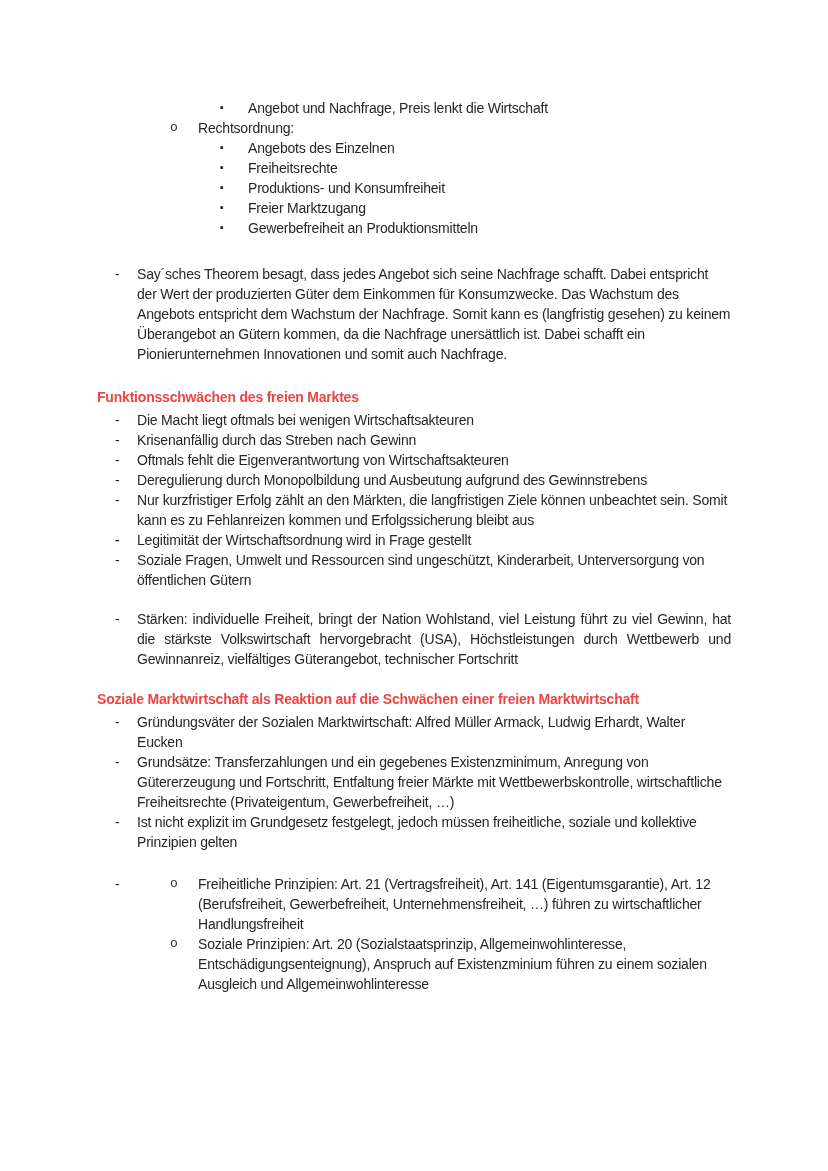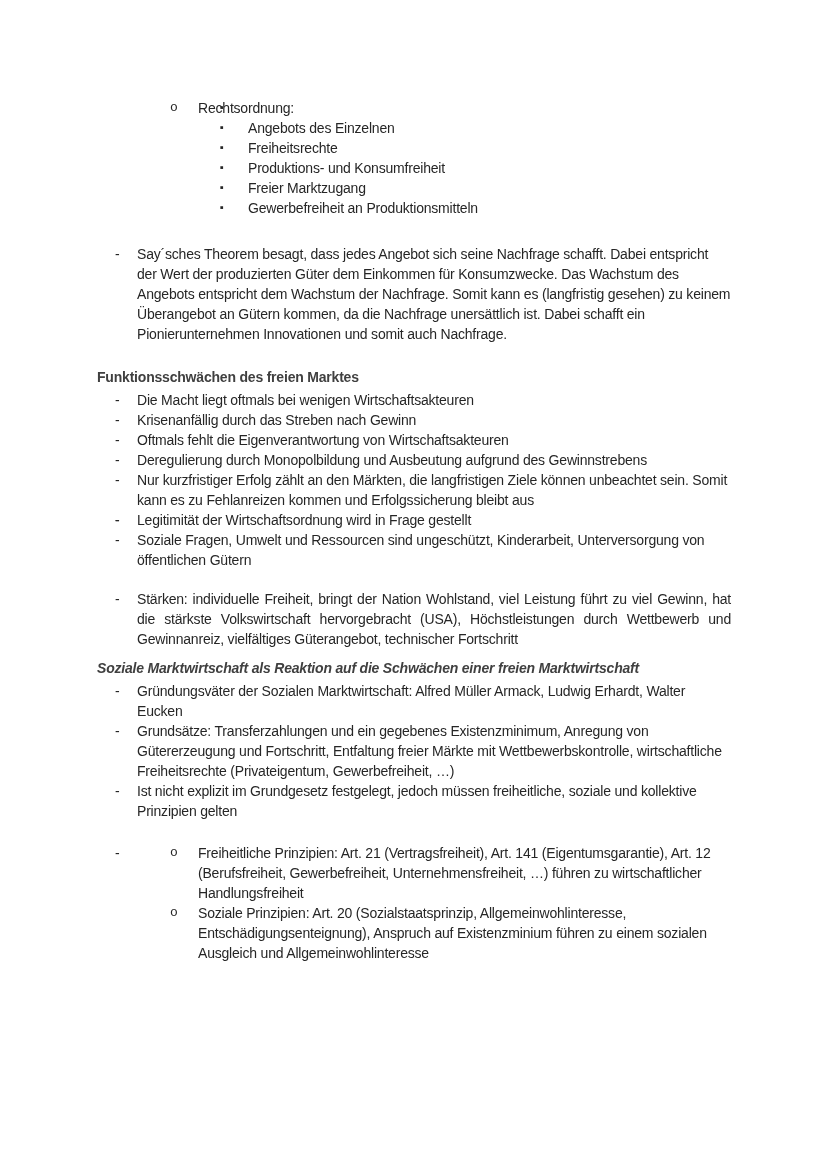--- a/index.html
+++ b/index.html
@@ -15,23 +15,23 @@
     letter-spacing: -0.2px;
     color: #262626;
   }
   .doc {
     position: absolute;
     top: 0; left: 0;
     width: 828px;
     padding: 98px 97px 0 97px;
     box-sizing: border-box;
   }
-  .h { font-weight: bold; color: #404040; }
+  .h { font-weight: bold; color: #ef4444; }
   .h1 { margin-top: 23px; margin-bottom: 3px; }
-  .h2 { margin-top: 9px; margin-bottom: 3px; font-style: italic; }
+  .h2 { margin-top: 20px; margin-bottom: 3px; }
 
   .li { position: relative; }
   .li-dash { padding-left: 40px; }
   .li-dash > .marker { position: absolute; left: 18px; top: 0; }
   .li-o { padding-left: 101px; }
   .li-o > .marker {
     position: absolute; left: 73px; top: 0;
     font-family: "Liberation Mono", "DejaVu Sans Mono", monospace;
     font-size: 13px;
   }
@@ -47,20 +47,21 @@
 </style>
 </head>
 <body>
 
 <div class="page">
   <div class="doc">
 
     <div>
       <div class="li li-sq">
         <span class="marker">▪</span>
+        <span>Angebot und Nachfrage, Preis lenkt die Wirtschaft</span>
       </div>
       <div class="li li-o">
         <span class="marker">o</span>
         <span>Rechtsordnung:</span>
       </div>
       <div class="li li-sq">
         <span class="marker">▪</span>
         <span>Angebots des Einzelnen</span>
       </div>
       <div class="li li-sq">

